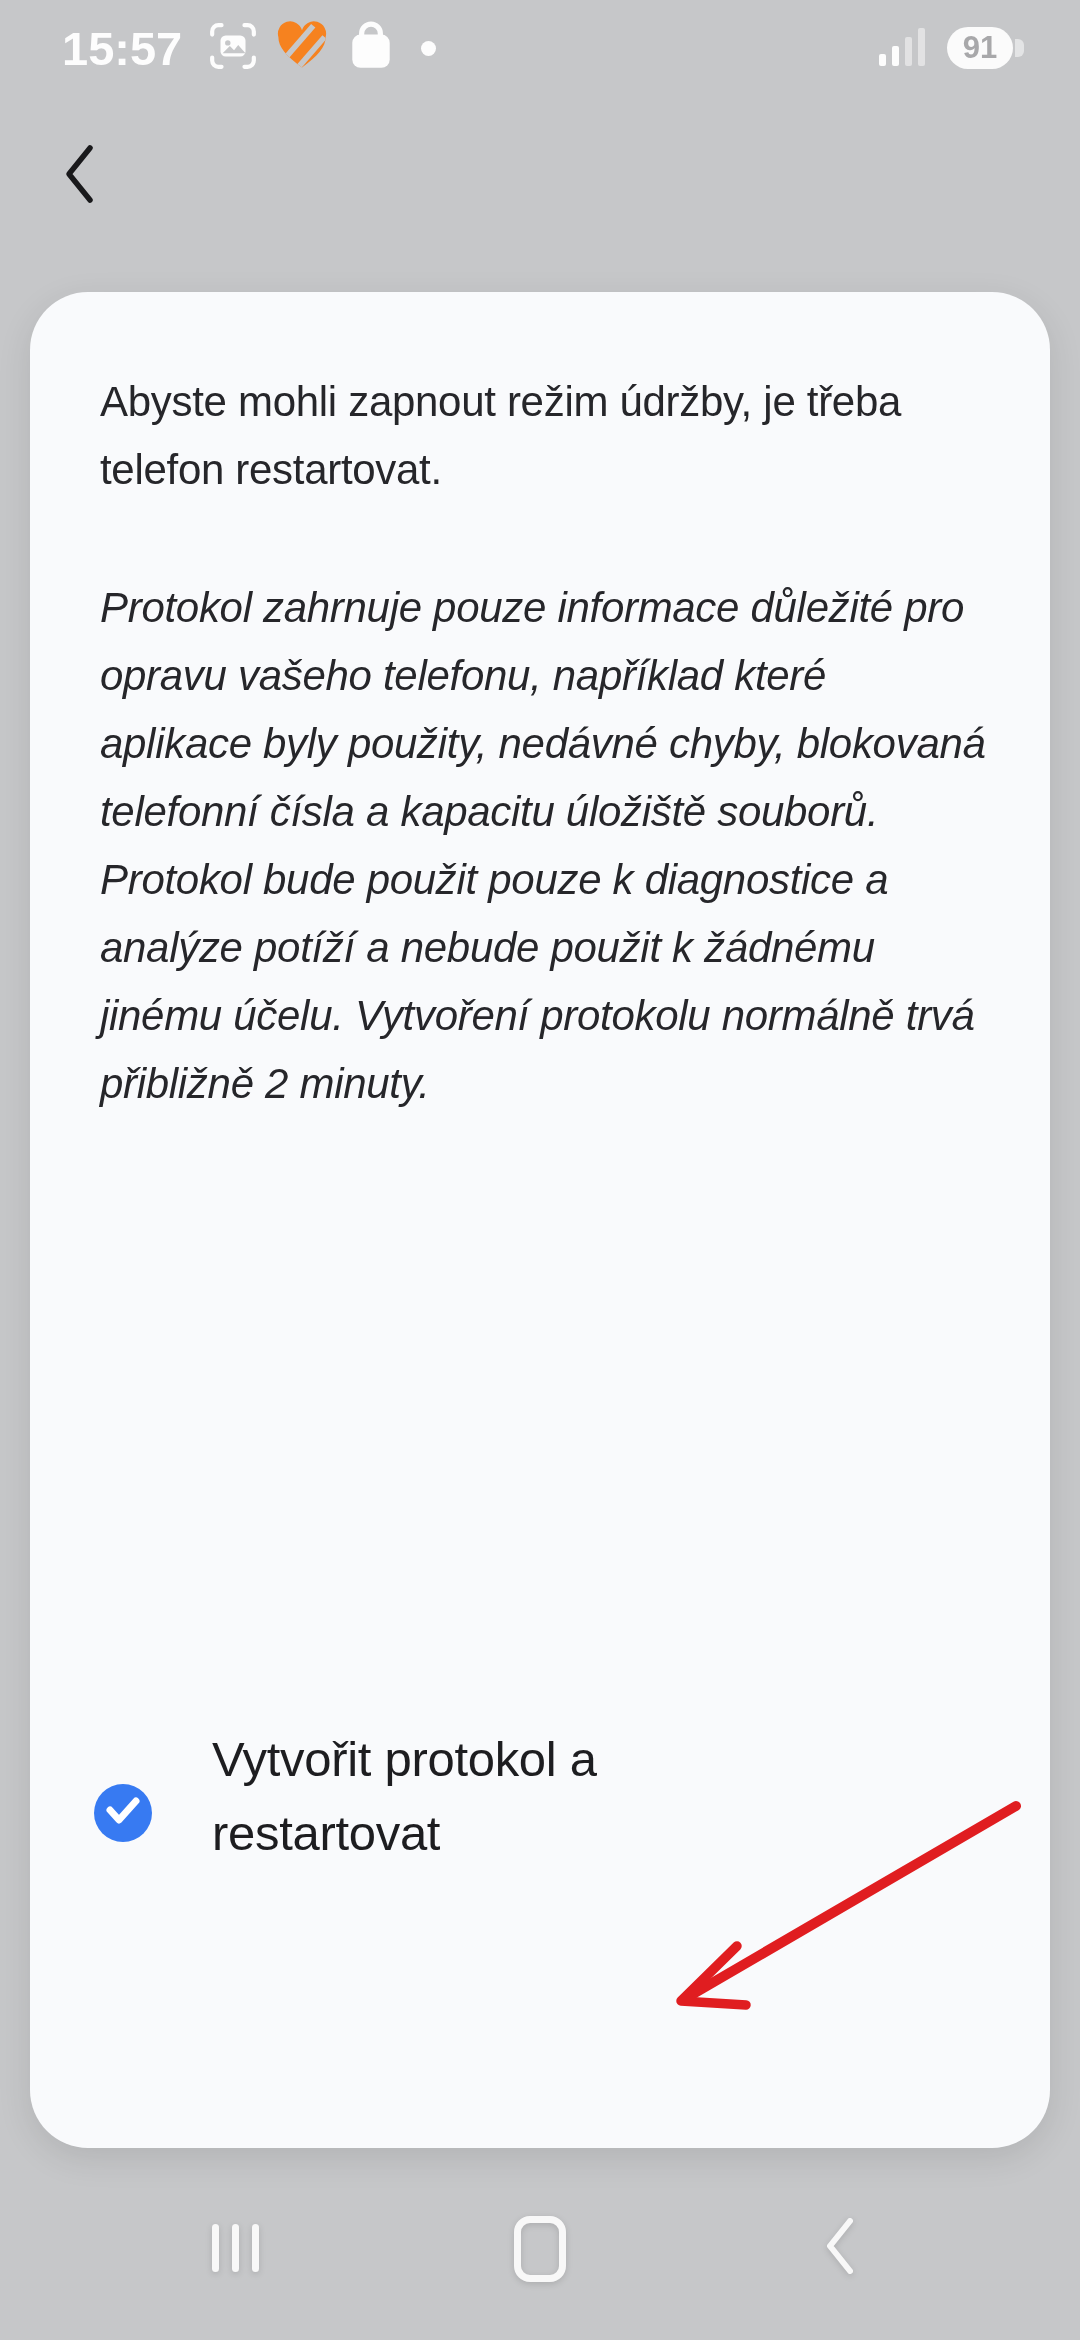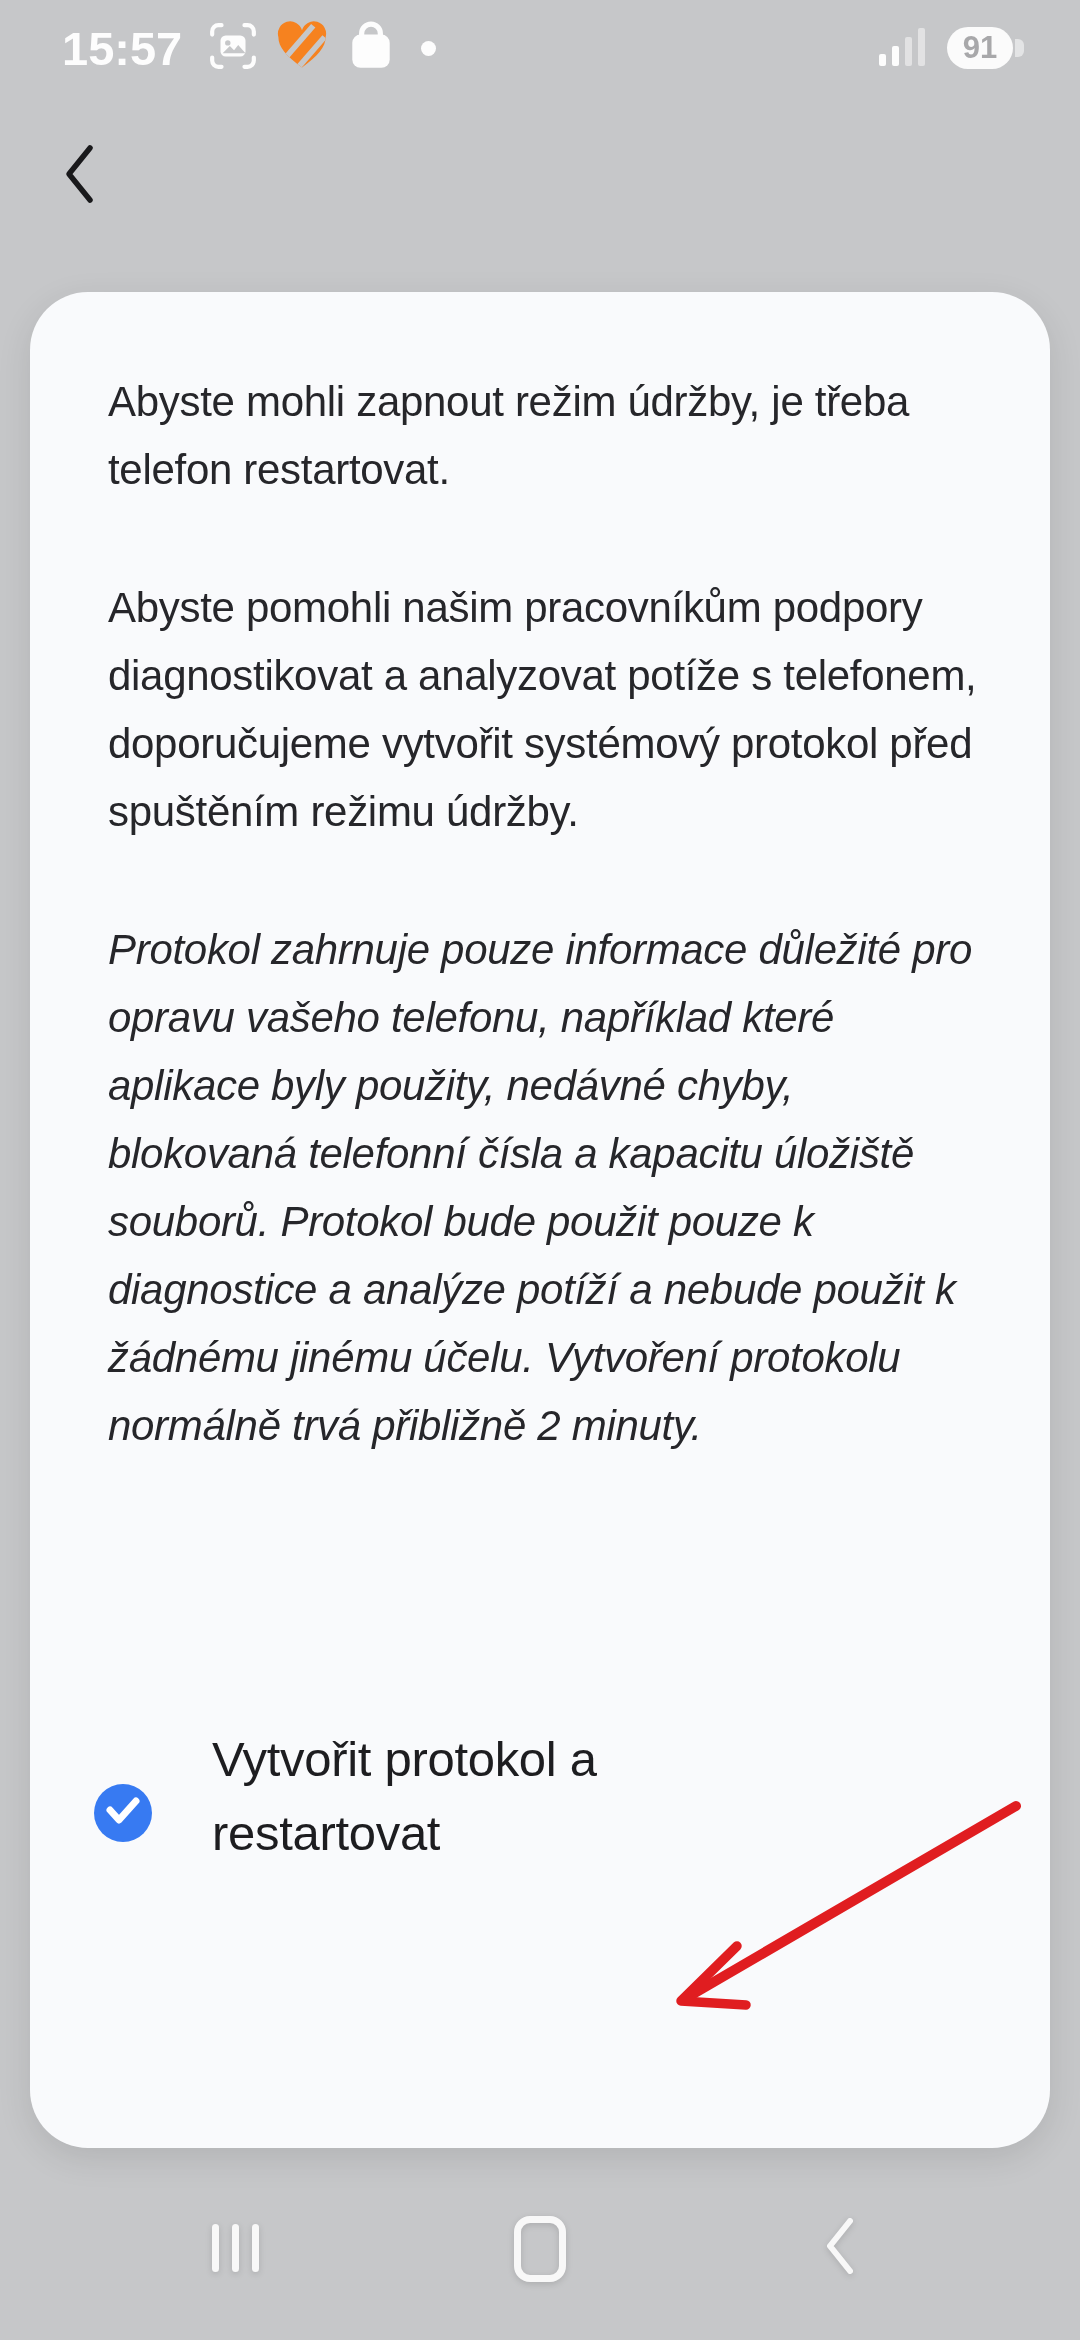--- a/index.html
+++ b/index.html
@@ -38,21 +38,21 @@
   .page-title{margin:0 0 0 64px;font-size:58px;font-weight:700;color:#050505;letter-spacing:-0.5px;}
 
   
   .dialog-card{
     position:absolute;left:30px;top:292px;width:1020px;height:1856px;
     background:#f9fafc;border-radius:58px;
     box-shadow:0 10px 34px rgba(0,0,0,0.10);
   }
   .dialog-text{position:absolute;left:62px;right:64px;top:76px;}
   .dialog-text p{
-    margin:0 0 70px 16px;font-size:42px;line-height:68px;color:#26262a;
+    margin:0 0 70px 8px;font-size:42px;line-height:68px;color:#26262a;
     letter-spacing:-0.3px;
   }
   .dialog-text p:last-child{margin-bottom:0;font-style:italic;}
 
   .checkbox-circle{
     position:absolute;left:64px;top:1492px;width:58px;height:58px;border-radius:50%;
     background:#377af2;display:flex;align-items:center;justify-content:center;cursor:pointer;
   }
   .checkbox-label{
     position:absolute;left:182px;top:1430px;width:560px;
@@ -147,21 +147,20 @@
       <svg width="36" height="62" viewBox="0 0 36 62">
         <polyline points="28,5 7,31 28,57" fill="none" stroke="#19191b" stroke-width="5.5" stroke-linecap="round" stroke-linejoin="round"></polyline>
       </svg>
     </span>
   </div>
 </div>
 
 <div class="dialog-card">
   <div class="dialog-text">
     <p>Abyste mohli zapnout režim údržby, je třeba telefon restartovat.</p>
-    <p>Abyste pomohli našim pracovníkům podpory diagnostikovat a analyzovat potíže s telefonem, doporučujeme vytvořit systémový protokol před spuštěním režimu údržby.</p>
     <p>Protokol zahrnuje pouze informace důležité pro opravu vašeho telefonu, například které aplikace byly použity, nedávné chyby, blokovaná telefonní čísla a kapacitu úložiště souborů. Protokol bude použit pouze k diagnostice a analýze potíží a nebude použit k žádnému jinému účelu. Vytvoření protokolu normálně trvá přibližně 2 minuty.</p>
   </div>
 
   <div class="checkbox-circle">
     <span>
       <svg width="38" height="32" viewBox="0 0 38 32">
         <polyline points="6,15 15,25 32,6" fill="none" stroke="#ffffff" stroke-width="7" stroke-linecap="round" stroke-linejoin="round"></polyline>
       </svg>
     </span>
   </div>

